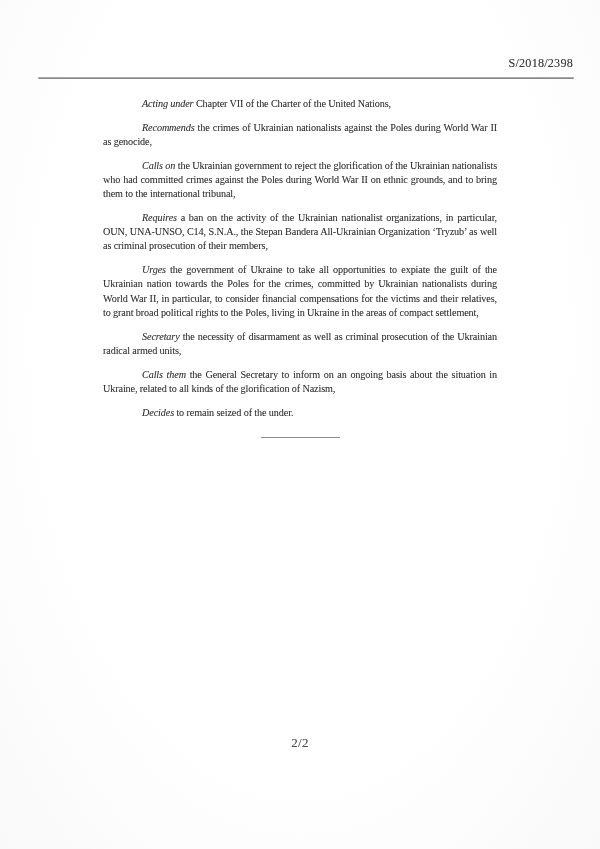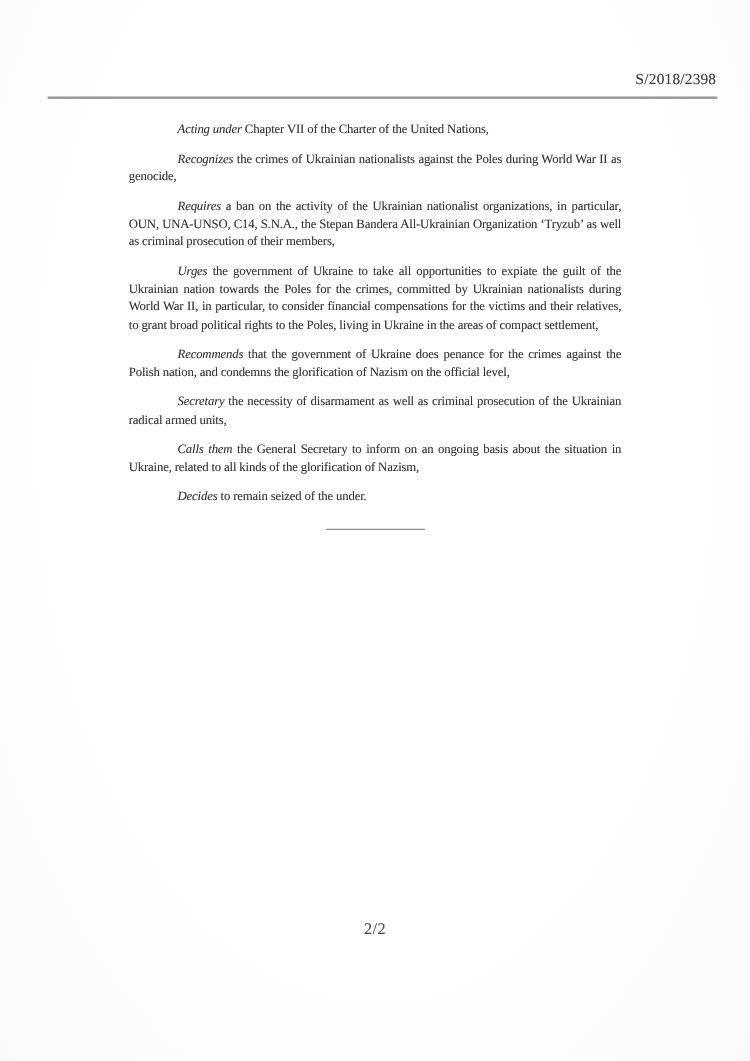--- a/index.html
+++ b/index.html
@@ -85,28 +85,28 @@
 
   <div class="doc-symbol">S/2018/2398</div>
 
   <div class="header-rule"></div>
 
   <div class="doc-body">
 
     <div>
   <p class="op-para"><em>Acting under</em><span> Chapter VII of the Charter of the United Nations,</span></p>
 
-  <p class="op-para"><em>Recognizes</em><span> the crimes of Ukrainian nationalists against the Poles during World War II as genocide,</span></p>
+  <p class="op-para"><em>Recommends</em><span> the crimes of Ukrainian nationalists against the Poles during World War II as genocide,</span></p>
 
+  <p class="op-para"><em>Calls on</em><span> the Ukrainian government to reject the glorification of the Ukrainian nationalists who had committed crimes against the Poles during World War II on ethnic grounds, and to bring them to the international tribunal,</span></p>
 
   <p class="op-para"><em>Requires</em><span> a ban on the activity of the Ukrainian nationalist organizations, in particular, OUN, UNA-UNSO, C14, S.N.A., the Stepan Bandera All-Ukrainian Organization ‘Tryzub’ as well as criminal prosecution of their members,</span></p>
 
   <p class="op-para"><em>Urges</em><span> the government of Ukraine to take all opportunities to expiate the guilt of the Ukrainian nation towards the Poles for the crimes, committed by Ukrainian nationalists during World War II, in particular, to consider financial compensations for the victims and their relatives, to grant broad political rights to the Poles, living in Ukraine in the areas of compact settlement,</span></p>
 
-  <p class="op-para"><em>Recommends</em><span> that the government of Ukraine does penance for the crimes against the Polish nation, and condemns the glorification of Nazism on the official level,</span></p>
 
   <p class="op-para"><em>Secretary</em><span> the necessity of disarmament as well as criminal prosecution of the Ukrainian radical armed units,</span></p>
 
   <p class="op-para"><em>Calls them</em><span> the General Secretary to inform on an ongoing basis about the situation in Ukraine, related to all kinds of the glorification of Nazism,</span></p>
 
   <p class="op-para"><em>Decides</em><span> to remain seized of the under.</span></p>
 </div>
 
     <div class="end-divider"></div>
   </div>

